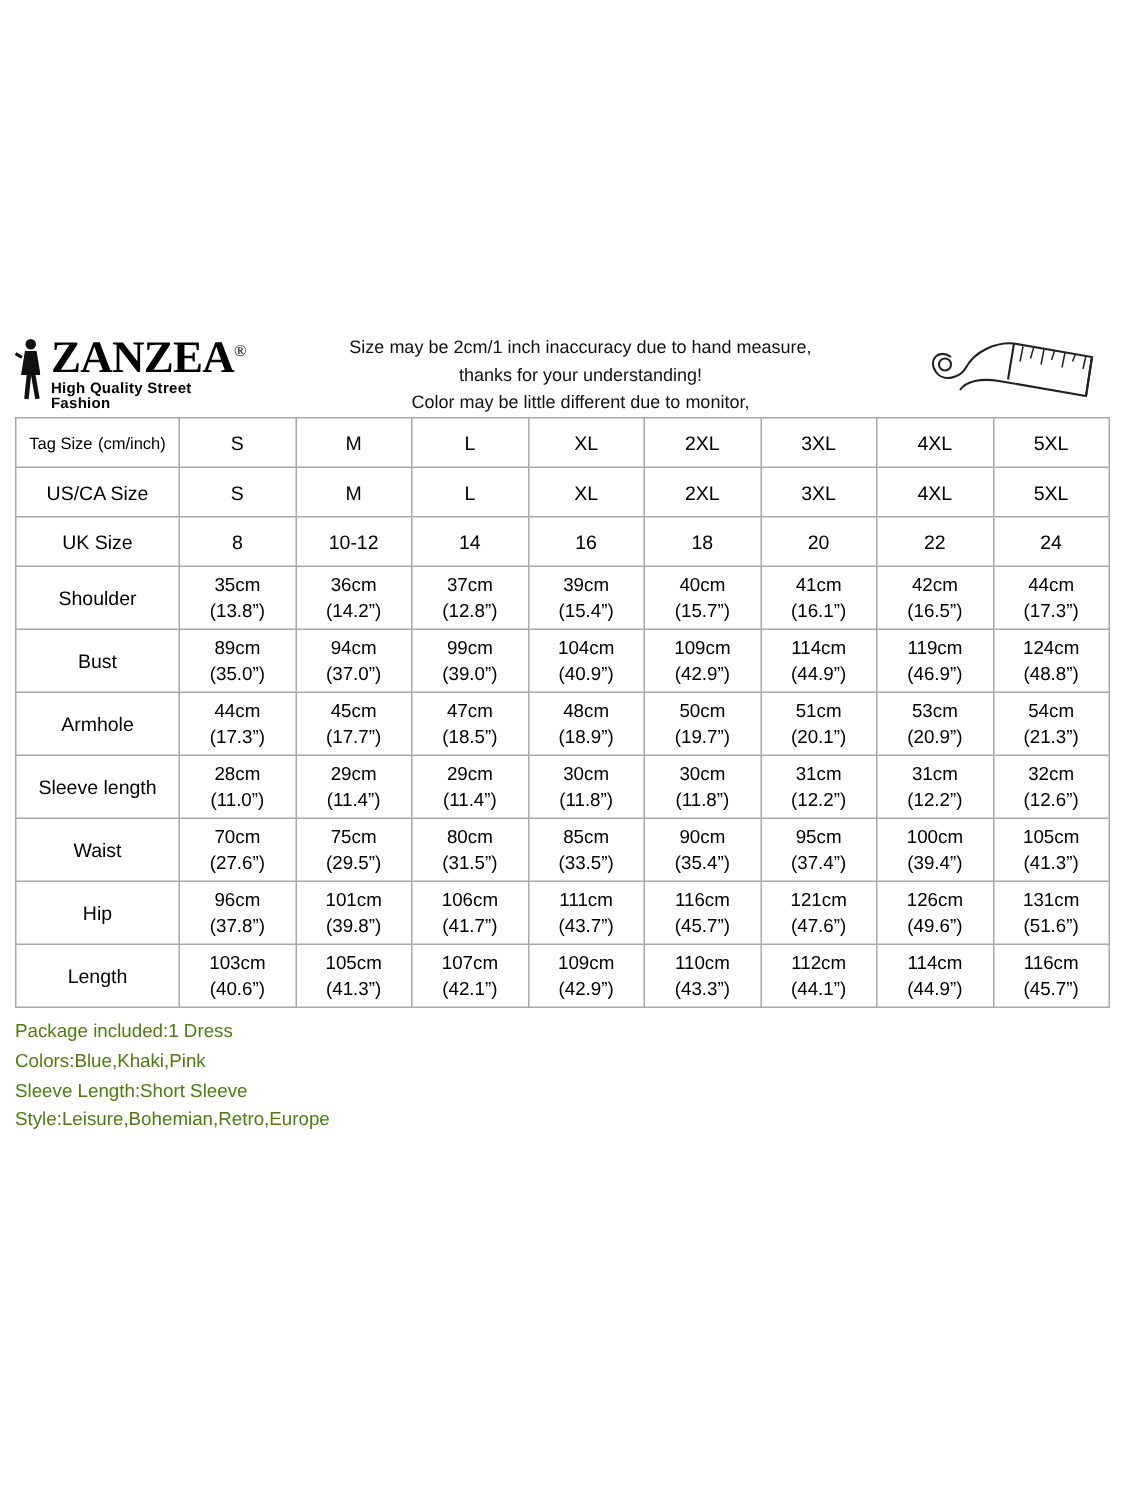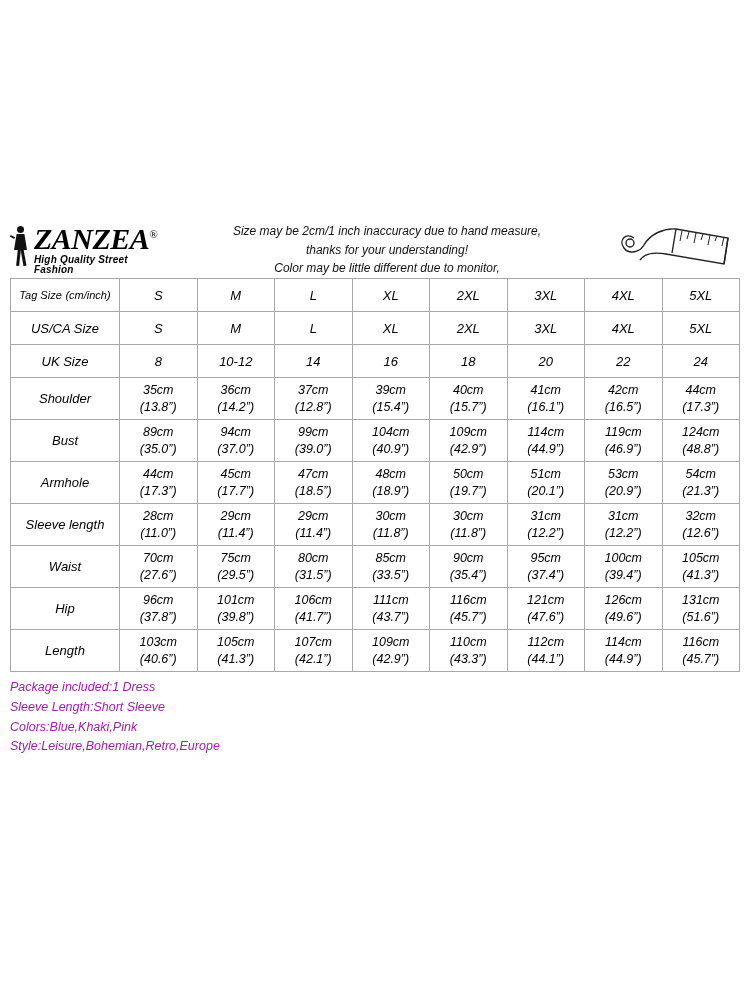--- a/index.html
+++ b/index.html
@@ -13,21 +13,20 @@
     font-family: "Liberation Sans", sans-serif;
     color: #000000;
     position: relative;
     overflow: hidden;
   }
   .sheet {
     position: absolute;
     left: 0;
     top: 208px;
     width: 744px;
-    font-style: italic;
   }
 
   
   .header {
     display: flex;
     align-items: flex-start;
     padding: 8px 10px 6px 10px;
     height: 70px;
     box-sizing: border-box;
   }
@@ -151,21 +150,21 @@
     line-height: 1.35;
   }
   .cm { display: block; }
   .inch { display: block; }
 
   
   .notes {
     margin: 6px 10px 0 10px;
     font-size: 12.5px;
     line-height: 1.58;
-    color: #a21caf;
+    color: #4d7c0f;
   }
 </style>
 </head>
 <body>
 
 <div class="sheet">
 
   <div class="header">
     <div class="brand">
       <div class="brand-figure">
@@ -496,18 +495,18 @@
         <td class="measure">
             <span class="cm">116cm</span>
             <span class="inch">(45.7”)</span>
           </td>
       </tr>
     </tbody>
   </table>
 
   <div class="notes">
     <div>Package included:1 Dress</div>
+    <div>Colors:Blue,Khaki,Pink</div>
     <div>Sleeve Length:Short Sleeve</div>
-    <div>Colors:Blue,Khaki,Pink</div>
     <div>Style:Leisure,Bohemian,Retro,Europe</div>
   </div>
 
 </div>
 
 </body></html>

